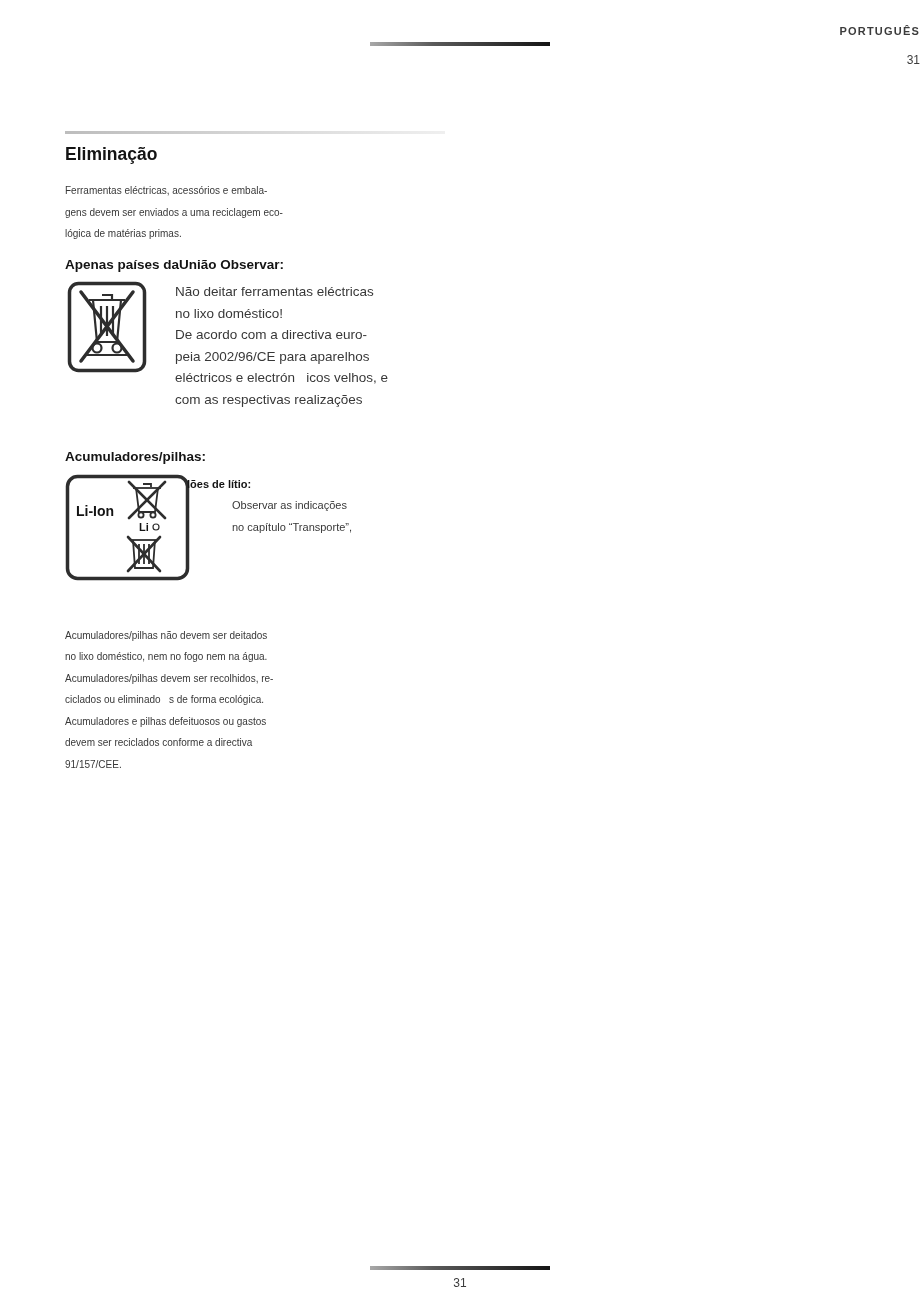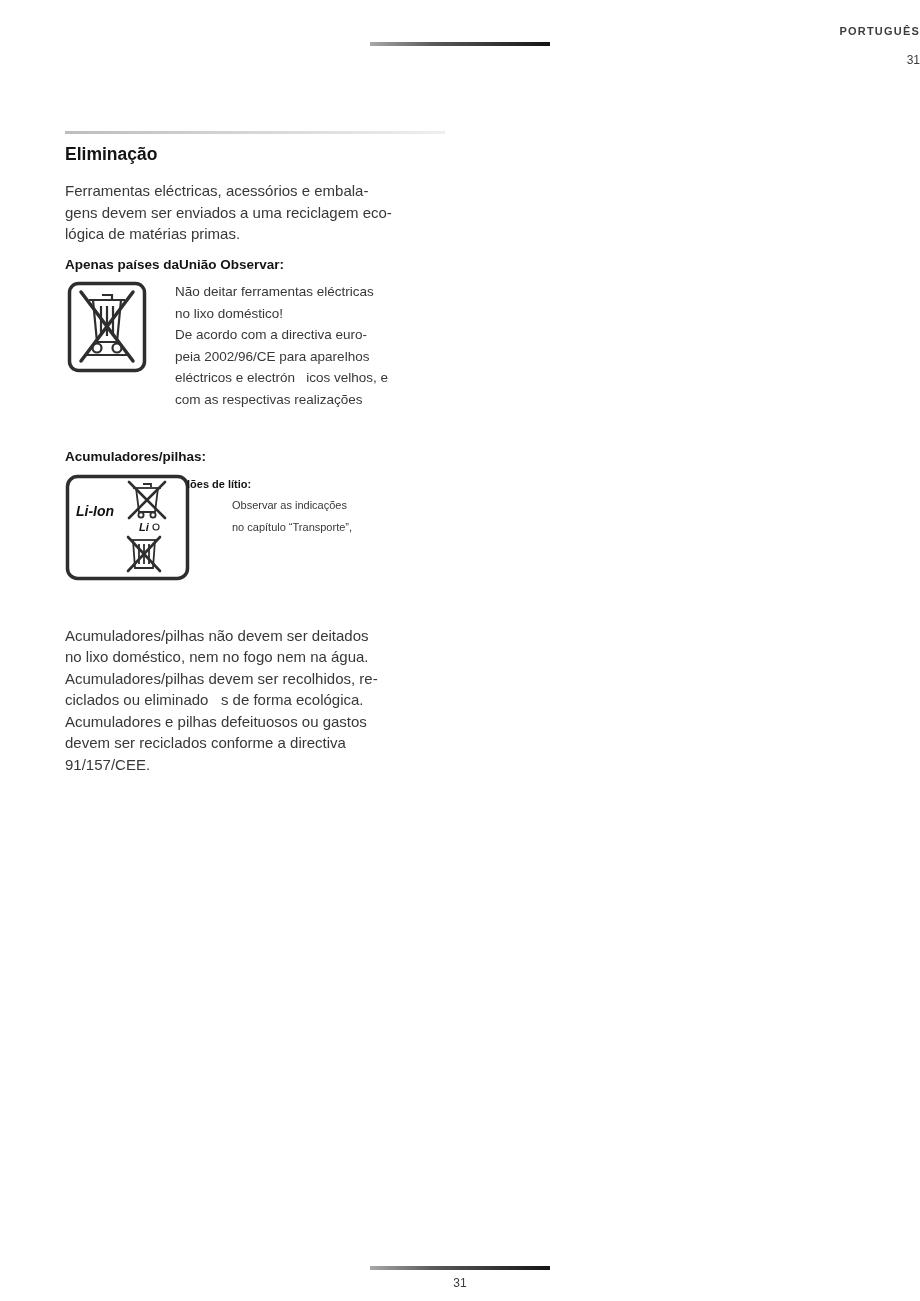--- a/index.html
+++ b/index.html
@@ -34,31 +34,31 @@
   .section-rule {
     width: 380px; height: 3px;
     background: linear-gradient(90deg, #bdbdbd 0%, #d9d9d9 55%, #efefef 100%);
   }
   h1.section-title {
     margin: 9px 0 15px 0;
     font-size: 17.5px; line-height: 22px; font-weight: bold; color: #141414;
   }
   .body-text {
     margin: 11px 0 0 0;
-    font-size: 15px; line-height: 21.5px;
+    font-size: 10px; line-height: 21.5px;
     white-space: pre-wrap;
   }
   .sub-heading {
     margin: 9px 0 0 0;
     font-size: 13.5px; line-height: 21.5px; font-weight: bold; color: #141414;
   }
   .media-row { display: flex; align-items: flex-start; margin-top: 6px; }
   .icon-box { flex: 0 0 auto; }
   .weee-box { width: 80px; height: 92px; margin-left: 2px; }
-  .liion-box { width: 105px; height: 107px; font-style: italic; }
+  .liion-box { width: 105px; height: 107px; }
   .media-text-1 { margin-left: 28px; font-size: 13.5px; line-height: 21.5px; white-space: pre-wrap; }
   .media-text-2 { margin-left: 17px; font-size: 11px; line-height: 21.5px; }
   .media-text-2 .mini-title { font-weight: bold; color: #141414; }
   .media-text-2 .mini-body { white-space: pre-wrap; margin-left: 45px; }
   .continuation { margin-top: 2px; }
   .batteries-heading { margin-top: 36px; }
   .batteries-text { margin-top: 44px; }
   .eu2-heading { margin-top: 8px; }
   .eu2-text { margin-top: 0; }
   svg text { font-family: "Liberation Sans", "DejaVu Sans", sans-serif; }

